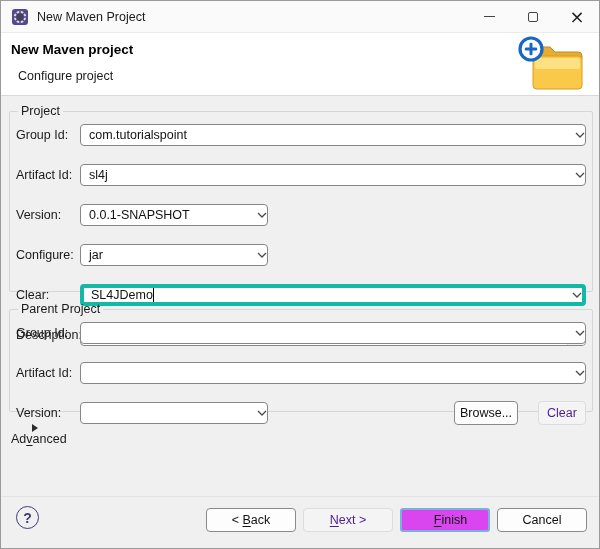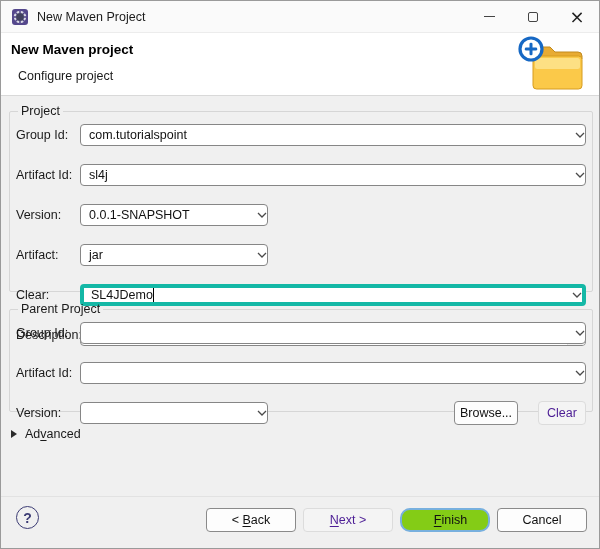--- a/index.html
+++ b/index.html
@@ -62,27 +62,27 @@
   }
   .tri-up   { width:0; height:0; border-left:4px solid transparent; border-right:4px solid transparent; border-bottom:5px solid #6a6a6a; }
   .tri-down { width:0; height:0; border-left:4px solid transparent; border-right:4px solid transparent; border-top:5px solid #6a6a6a; }
   
   .btn {
     height:24px; background:#fdfdfd; border:1px solid #8a8a8a; border-radius:4px;
     font-size:12.5px; color:#111; display:flex; align-items:center; justify-content:center;
     padding:0 10px; font-family:inherit;
   }
   .btn.disabled { background:#f4f4f4; border-color:#dcdcdc; color:#4c1d95; }
-  .btn.default  { border:2px solid #78b0de; border-radius:10px; background:#84cc16;padding-left:21px; }
+  .btn.default  { border:2px solid #78b0de; border-radius:3px; background:#d946ef;padding-left:21px; }
   .mn { text-decoration:underline; text-underline-offset:2px; }
   .mini-btns { margin-left:auto; display:flex; gap:20px; }
   .btn.small { width:64px; }
   .btn.small2 { width:48px; }
   
-  .advanced { position:absolute; left:10px; top:423px; height:20px; display:flex; align-items:center; }
+  .advanced { position:absolute; left:10px; top:423px; height:20px; display:flex; align-items:center;flex-direction:column; }
   .tri-right { width:0; height:0; border-top:4.5px solid transparent; border-bottom:4.5px solid transparent; border-left:6px solid #2b2b2b; margin-right:8px; }
   
   .footer {
     position:absolute; left:0; bottom:0; width:100%; height:52px;
     background:#f0f0f0; border-top:1px solid #e2e2e2;
   }
   .help {
     position:absolute; left:15px; top:9px; width:23px; height:23px;
     border:1.6px solid #3c3c74; border-radius:50%;
     display:flex; align-items:center; justify-content:center;
@@ -174,21 +174,21 @@
         <span class="val">0.0.1-SNAPSHOT</span>
         <span class="chev">
             <svg width="10" height="6">
               <path d="M1 1 L5 5 L9 1" stroke="#4a4a4a" stroke-width="1.3" fill="none"></path>
             </svg>
           </span>
       </div>
     </div>
 
     <div class="row">
-      <span class="lbl">Artifact:</span>
+      <span class="lbl">Configure:</span>
       <div class="combo w-mid">
         <span class="val">jar</span>
         <span class="chev">
             <svg width="10" height="6">
               <path d="M1 1 L5 5 L9 1" stroke="#4a4a4a" stroke-width="1.3" fill="none"></path>
             </svg>
           </span>
       </div>
     </div>
 

